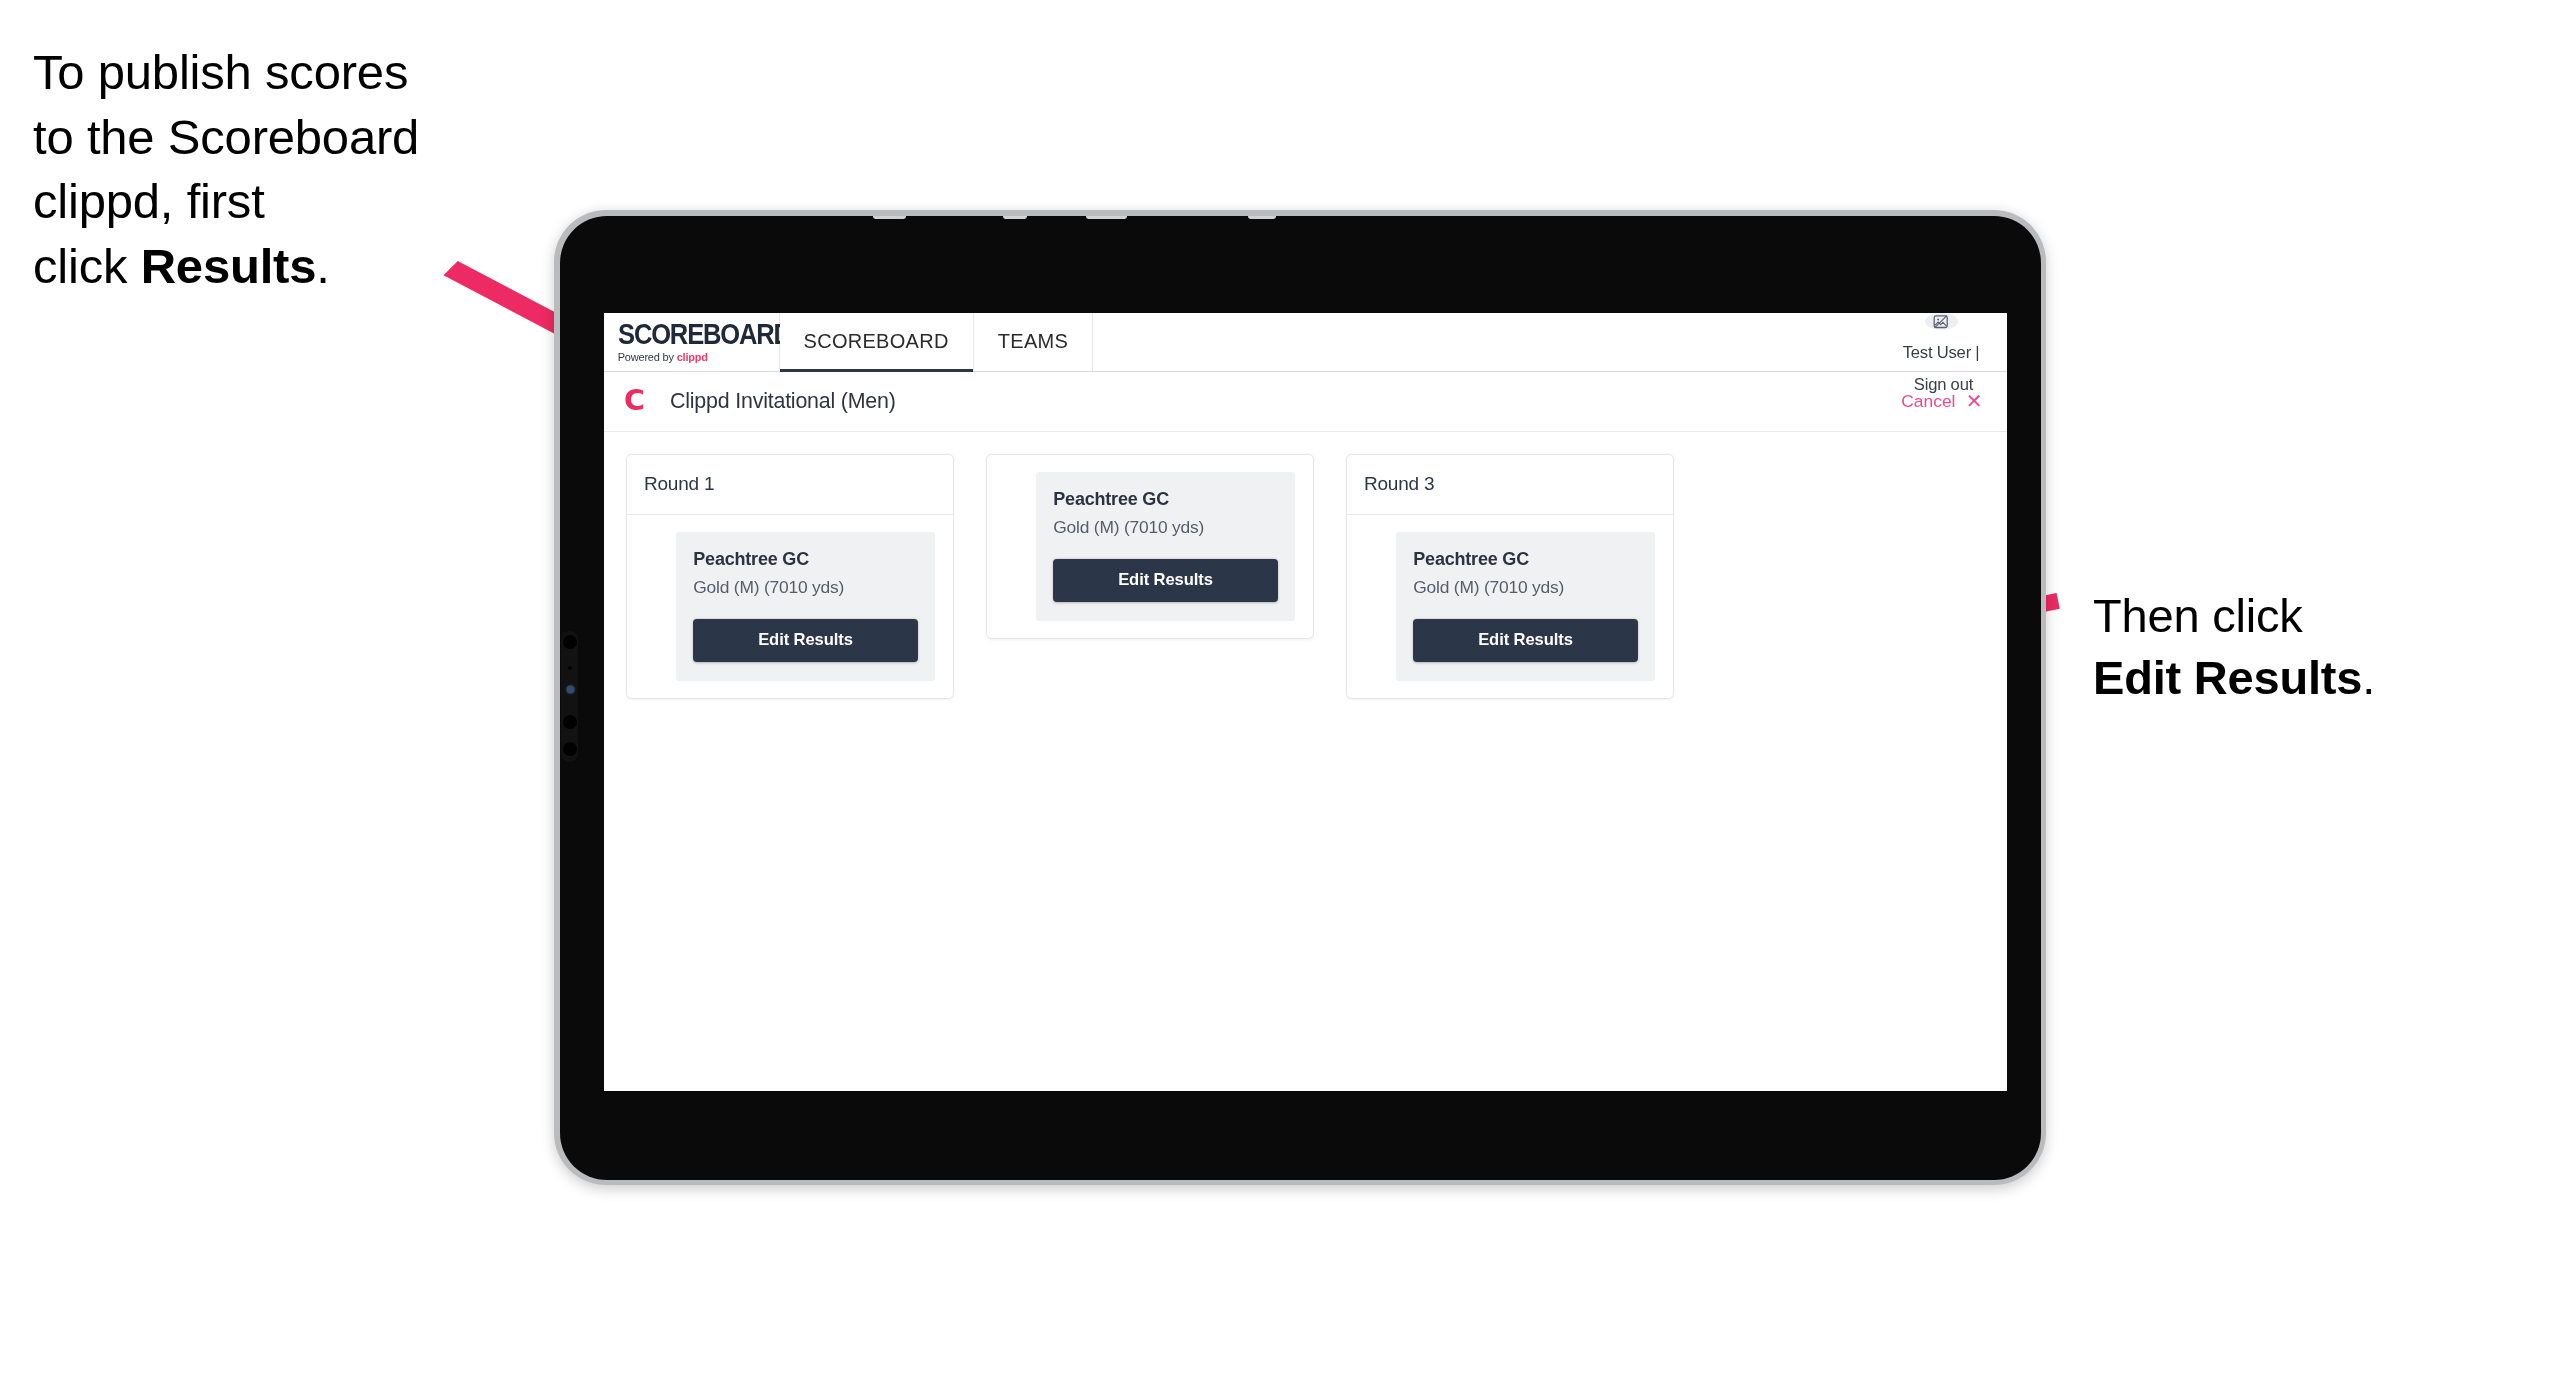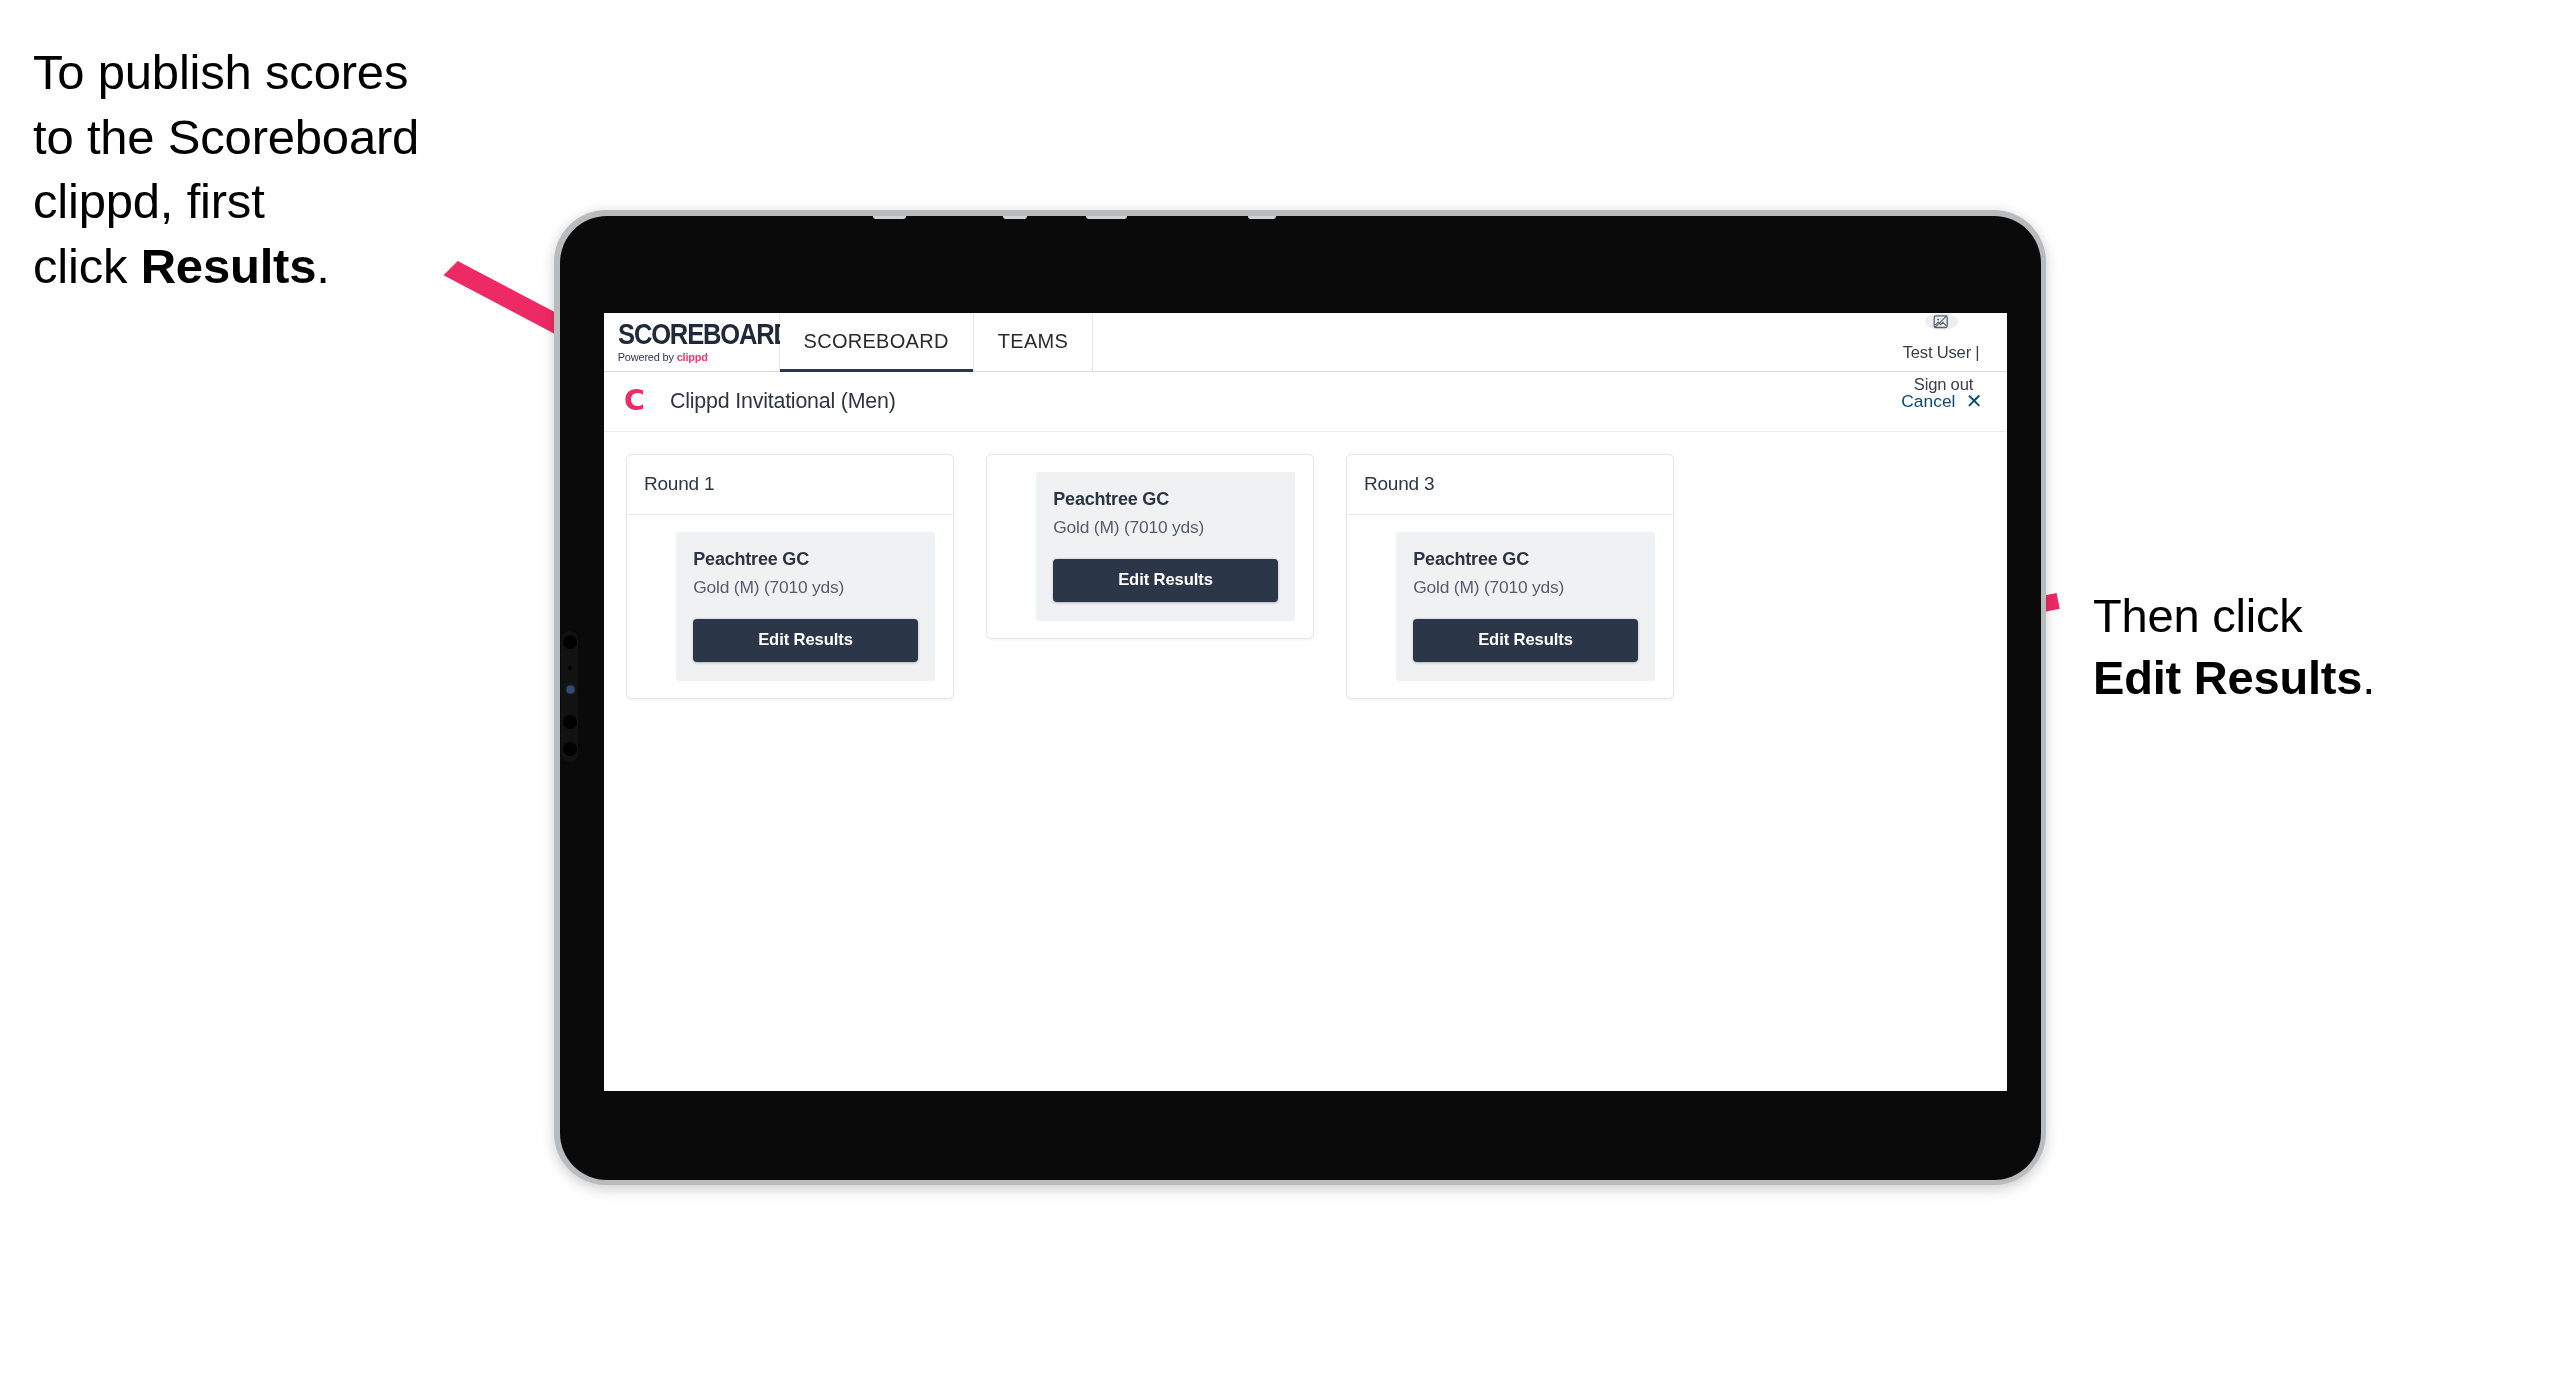--- a/index.html
+++ b/index.html
@@ -231,21 +231,21 @@
     font-size: 21.4px;
     color: #2f3540;
     letter-spacing: -0.2px;
   }
   #tournament-bar-spacer { flex: 1; }
   #cancel-button {
     display: flex;
     align-items: center;
     gap: 10.3px;
     font-size: 17.4px;
-    color: #0c4a6e;
+    color: #ec4899;
     cursor: pointer;
   }
   #cancel-x {
     font-size: 20px;
     line-height: 1;
     font-weight: 400;
   }
 
   
   #section-tabs {

